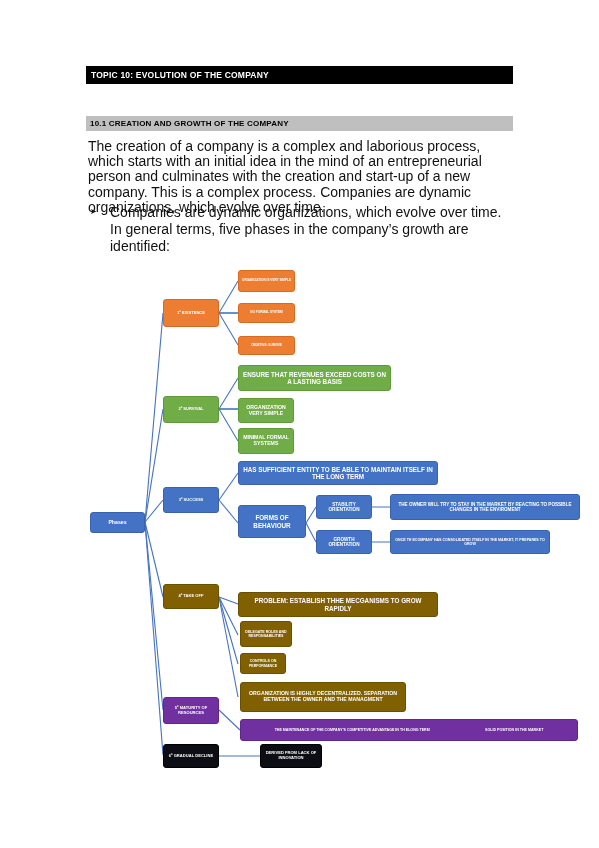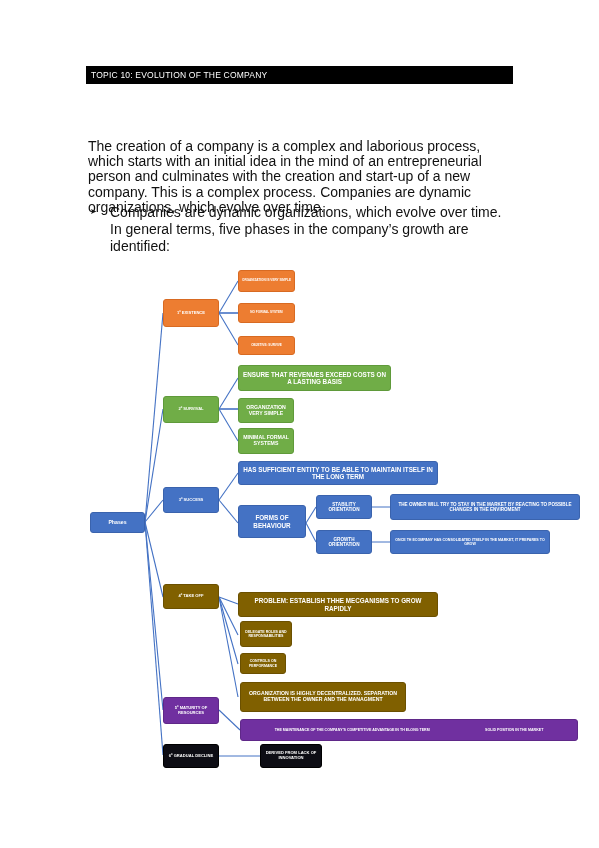--- a/index.html
+++ b/index.html
@@ -22,21 +22,21 @@
   
   .topic-bar {
     position: absolute;
     left: 86px;
     top: 66px;
     width: 427px;
     height: 18px;
     background: #000000;
     color: #ffffff;
     font-size: 8.5px;
-    font-weight: normal;
+    font-weight: bold;
     letter-spacing: 0.2px;
     display: flex;
     align-items: center;
     padding-left: 5px;
     box-sizing: border-box;
   }
   .section-bar {
     position: absolute;
     left: 86px;
     top: 116px;
@@ -133,20 +133,21 @@
   }
   .split-bar span { display: block; text-align: center; }
 </style>
 </head>
 <body>
 
 <div class="page">
 
   <div class="topic-bar">TOPIC 10: EVOLUTION OF THE COMPANY</div>
 
+  <div class="section-bar">10.1 CREATION AND GROWTH OF THE COMPANY</div>
 
   <div class="body-para">The creation of a company is a complex and laborious process, which starts with an initial idea in the mind of an entrepreneurial person and culminates with the creation and start-up of a new company. This is a complex process. Companies are dynamic organizations, which evolve over time.</div>
 
   <div class="bullet-row">
     <div class="bullet-mark">➤</div>
     <div class="bullet-text">Companies are dynamic organizations, which evolve over time. In general terms, five phases in the company’s growth are identified:</div>
   </div>
 
   <svg id="diagram" viewBox="0 0 599 848">
     <g stroke="#4472C4" stroke-width="1.1" fill="none">

